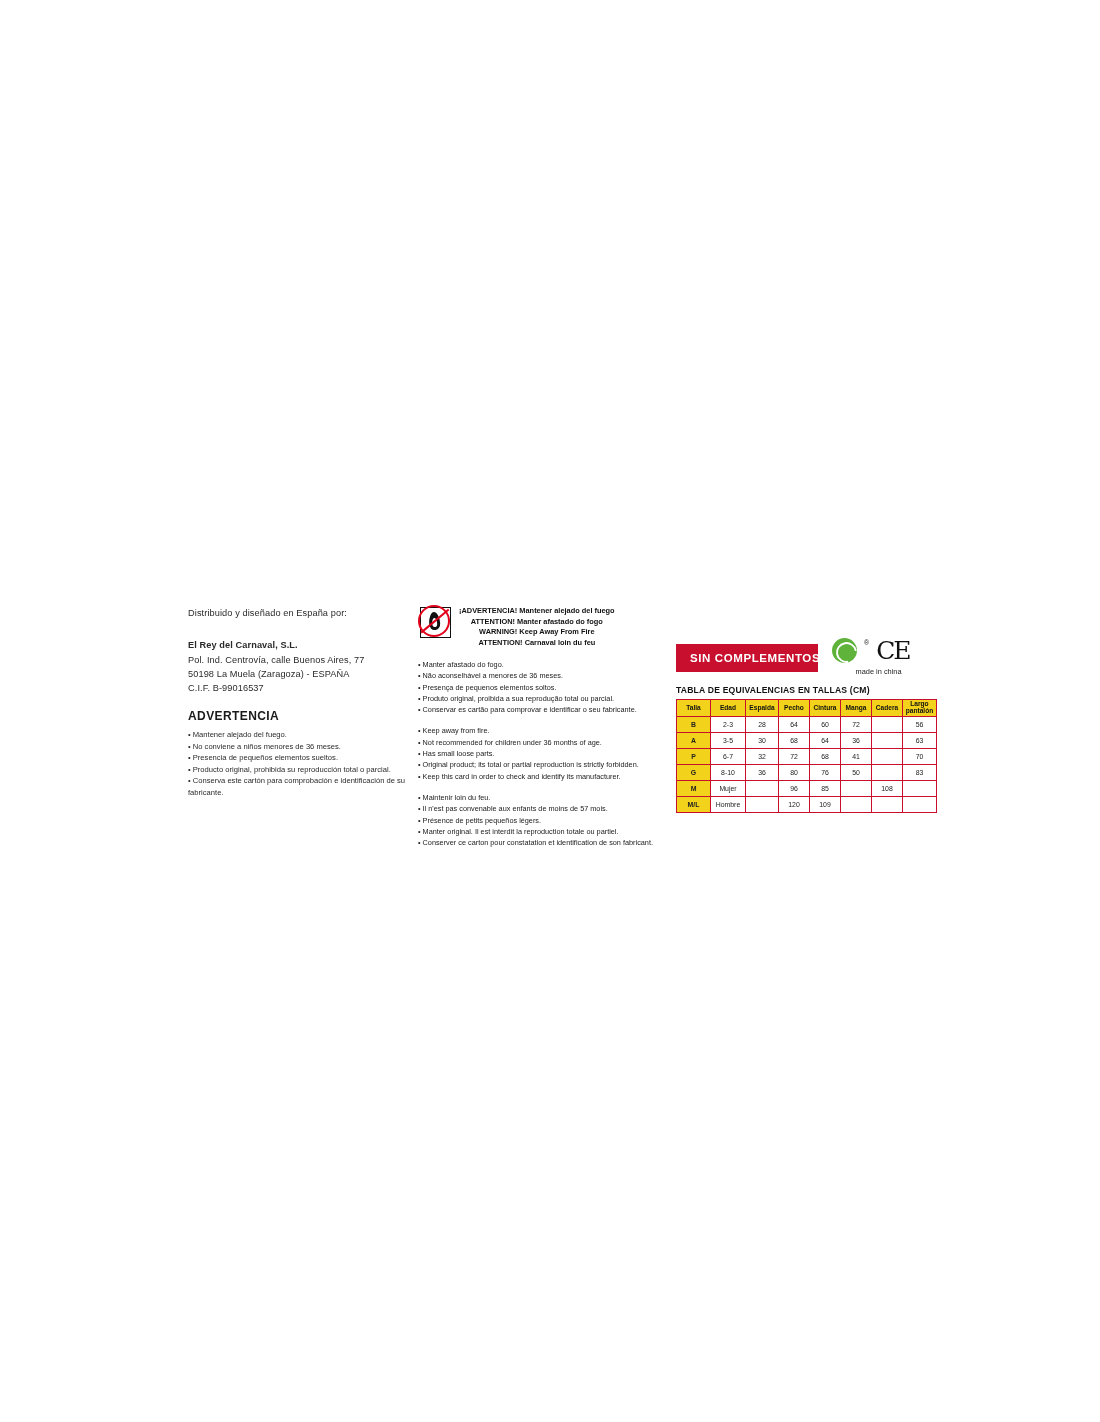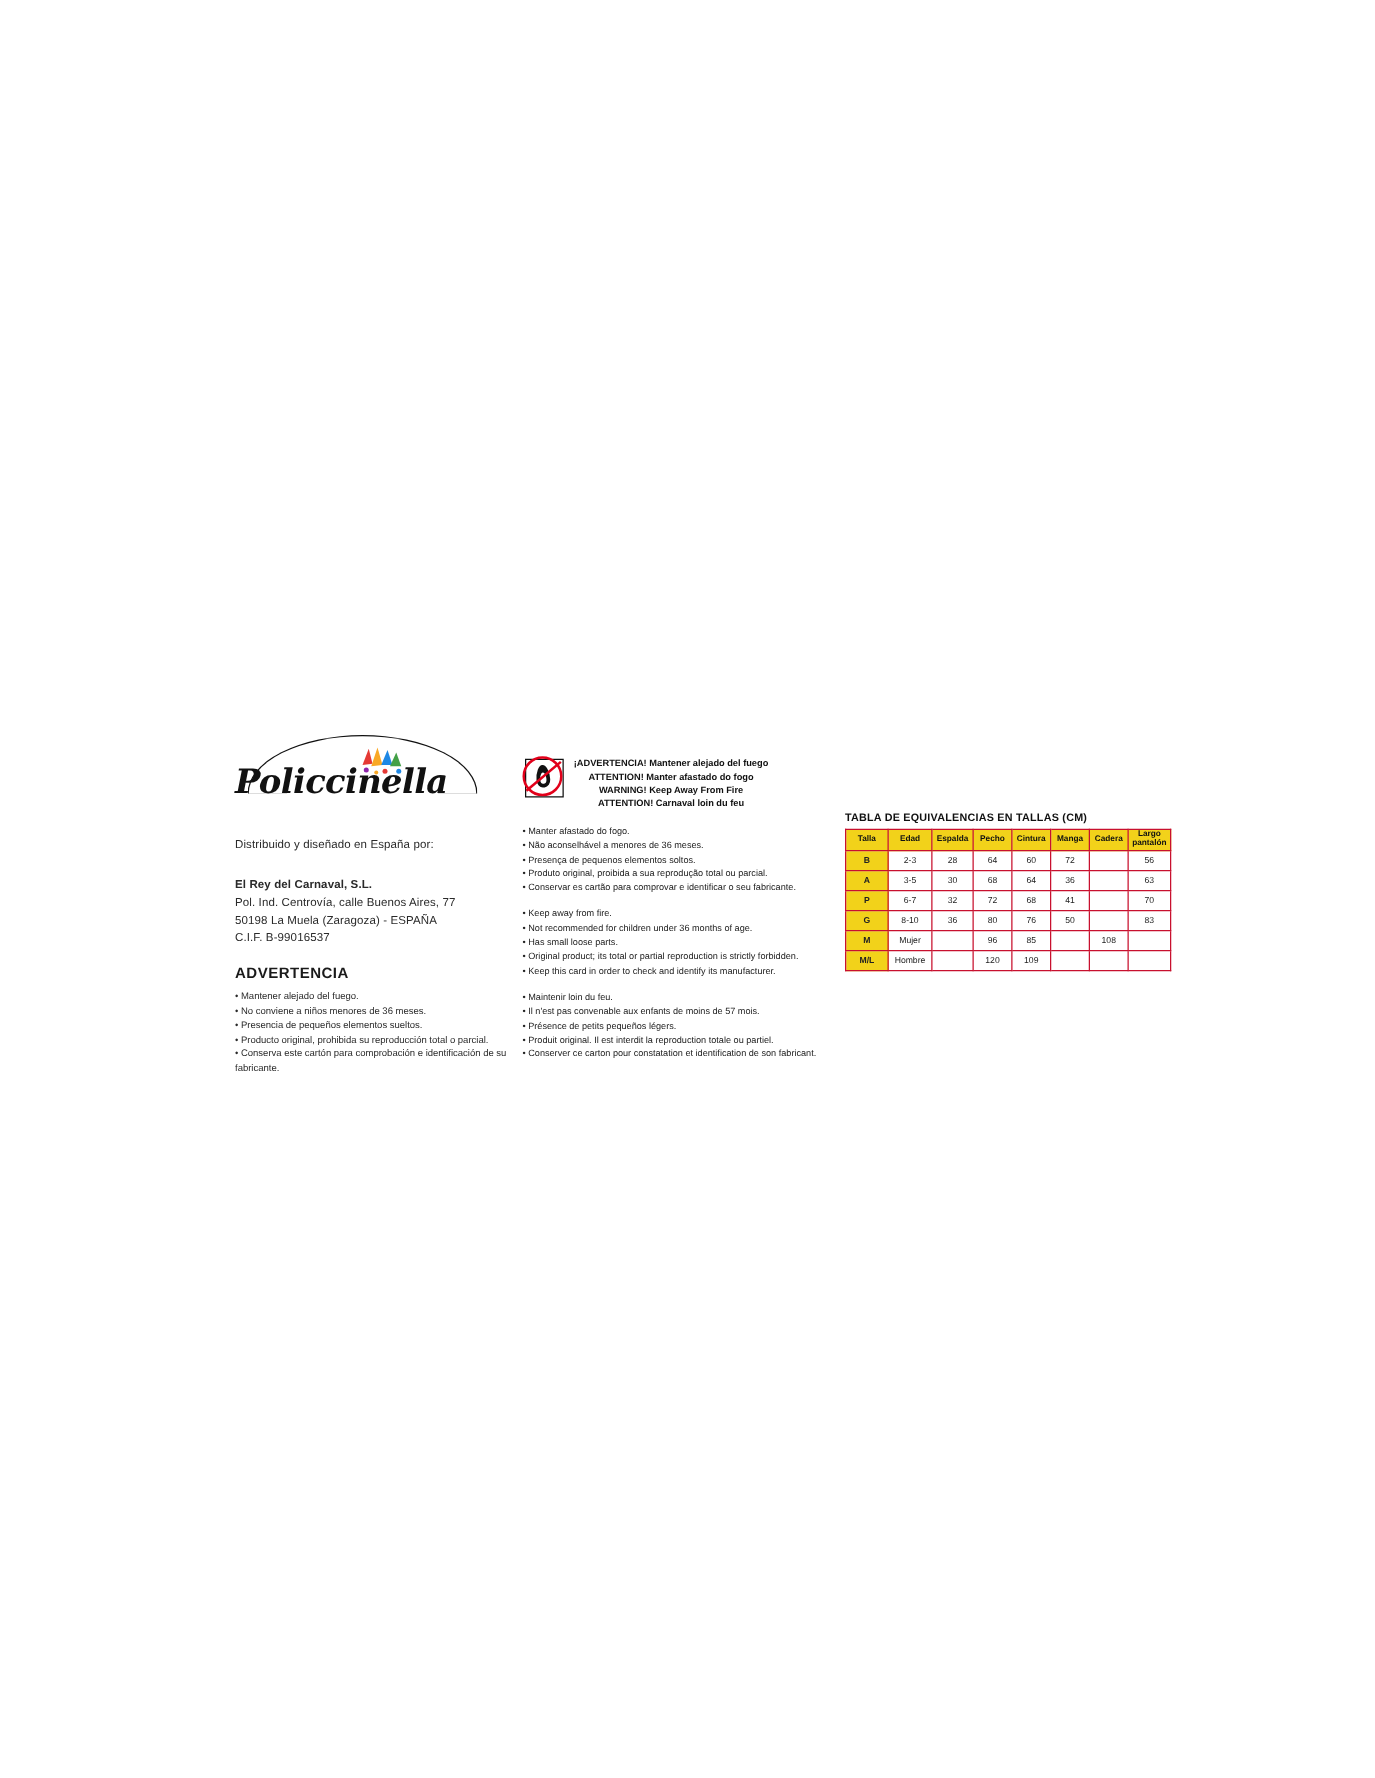--- a/index.html
+++ b/index.html
@@ -278,36 +278,20 @@
   table.sizes col.c7 { width: 34px; }
   .th-two { font-size: 5.6px; line-height: 1.0; }
 </style>
 </head>
 <body>
 
 <div id="sheet">
 
   <div id="left-col">
 
-    <div class="logo-wrap">
-      <div class="logo-arc"></div>
-      <div class="logo-confetti">
-        <svg width="44" height="26" viewBox="0 0 44 26">
-          <polygon points="6,16 11,3 14,15" fill="#e53935"></polygon>
-          <polygon points="13,17 18,2 22,16" fill="#f9a825"></polygon>
-          <polygon points="21,16 26,4 30,16" fill="#1e88e5"></polygon>
-          <polygon points="28,17 33,6 37,17" fill="#43a047"></polygon>
-          <circle cx="9" cy="20" r="2" fill="#8e24aa"></circle>
-          <circle cx="24" cy="21" r="2" fill="#e53935"></circle>
-          <circle cx="35" cy="21" r="2" fill="#1e88e5"></circle>
-          <circle cx="17" cy="22" r="1.6" fill="#f9a825"></circle>
-        </svg>
-      </div>
-      <div class="logo-word">Policcinella</div>
-    </div>
 
     <div class="addr-block">
       <div class="lead">Distribuido y diseñado en España por:</div>
       <div class="bold">El Rey del Carnaval, S.L.</div>
       <div>Pol. Ind. Centrovía, calle Buenos Aires, 77</div>
       <div>50198 La Muela (Zaragoza) - ESPAÑA</div>
       <div>C.I.F. B-99016537</div>
     </div>
 
     <div class="warn-title">ADVERTENCIA</div>
@@ -350,28 +334,41 @@
         <div>• Keep away from fire.</div>
         <div>• Not recommended for children under 36 months of age.</div>
         <div>• Has small loose parts.</div>
         <div>• Original product; its total or partial reproduction is strictly forbidden.</div>
         <div>• Keep this card in order to check and identify its manufacturer.</div>
       </div>
       <div class="grp">
         <div>• Maintenir loin du feu.</div>
         <div>• Il n'est pas convenable aux enfants de moins de 57 mois.</div>
         <div>• Présence de petits pequeños légers.</div>
-        <div>• Produit original. Il est interdit la reproduction totale ou partiel.</div>
+        <div>• Manter original. Il est interdit la reproduction totale ou partiel.</div>
         <div>• Conserver ce carton pour constatation et identification de son fabricant.</div>
       </div>
     </div>
   </div>
 
   <div id="right-col">
 
+    <div class="badge-row">
+      <div class="sin-badge">SIN COMPLEMENTOS</div>
+      <div class="made-wrap">
+        <div class="marks">
+          <div class="green-dot">
+            <div class="arrowcycle"></div>
+          </div>
+          <div class="reg-mark">®</div>
+          <div class="ce-mark">CE</div>
+        </div>
+        <div class="made-in">made in china</div>
+      </div>
+    </div>
 
     <div class="table-title">TABLA DE EQUIVALENCIAS EN TALLAS (CM)</div>
 
     <table class="sizes">
       <colgroup>
         <col class="c0">
           <col class="c1">
           <col class="c2">
           <col class="c3">
         <col class="c4">

